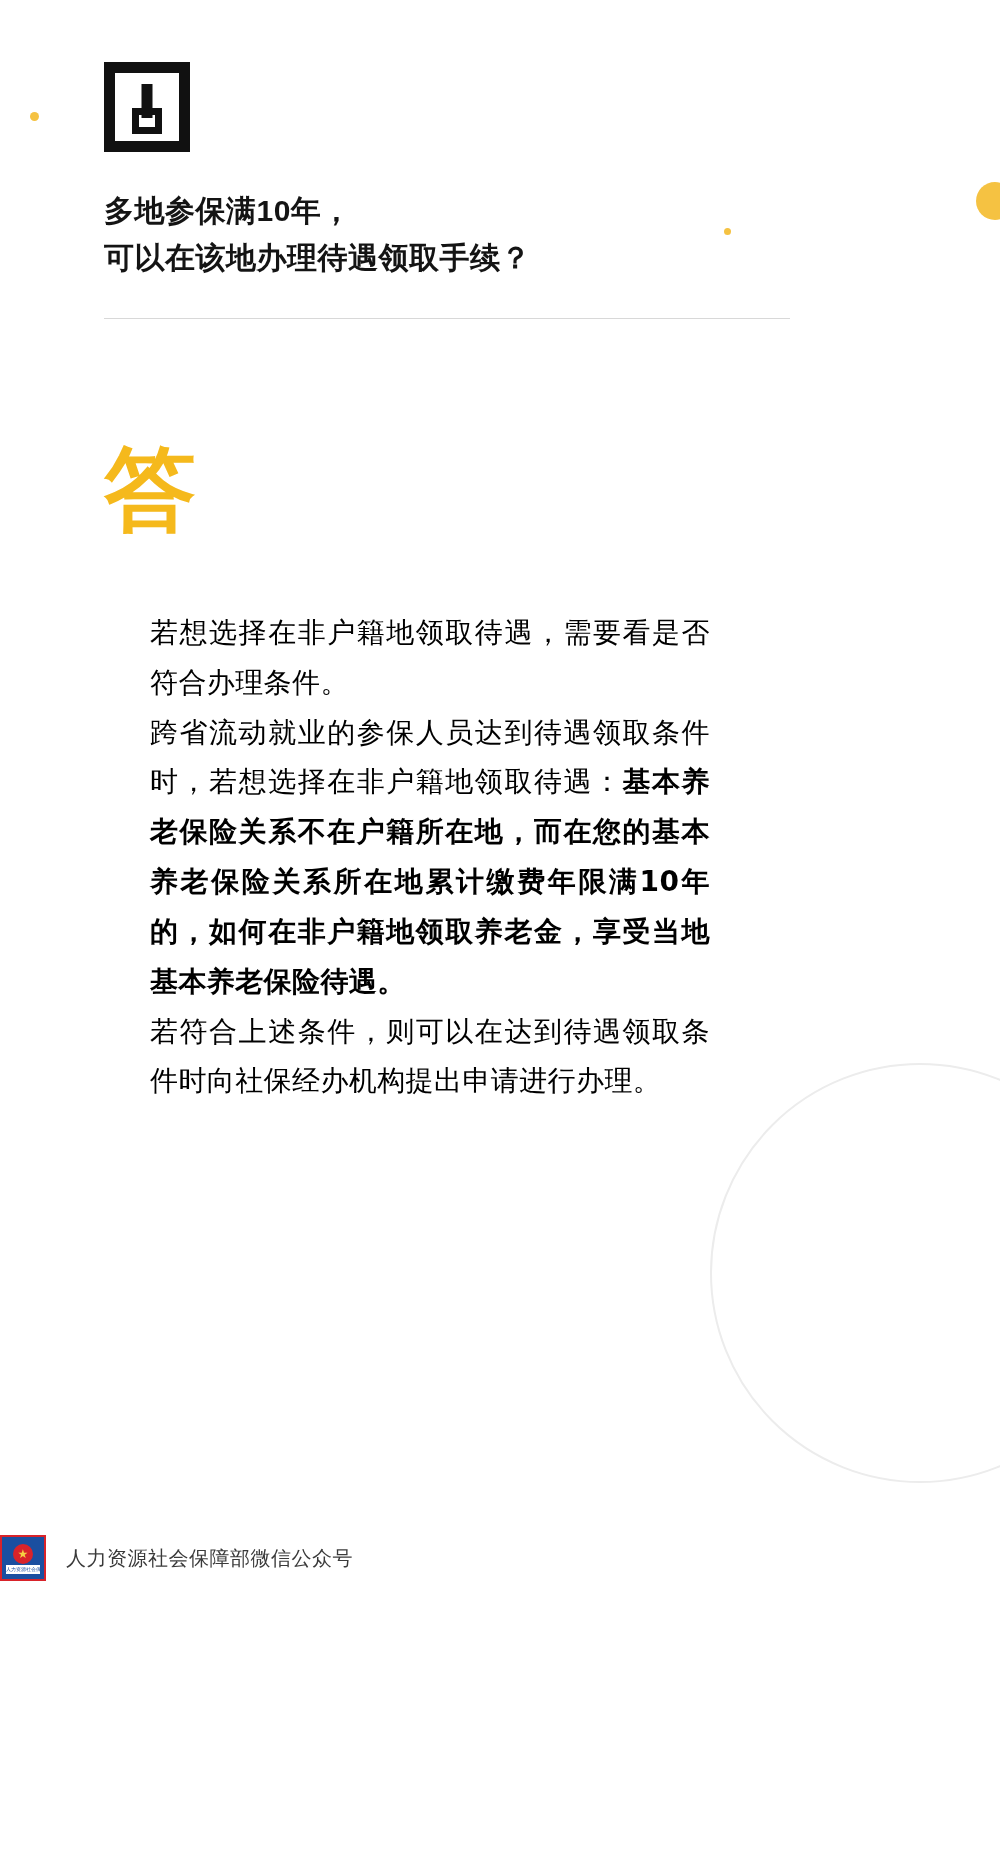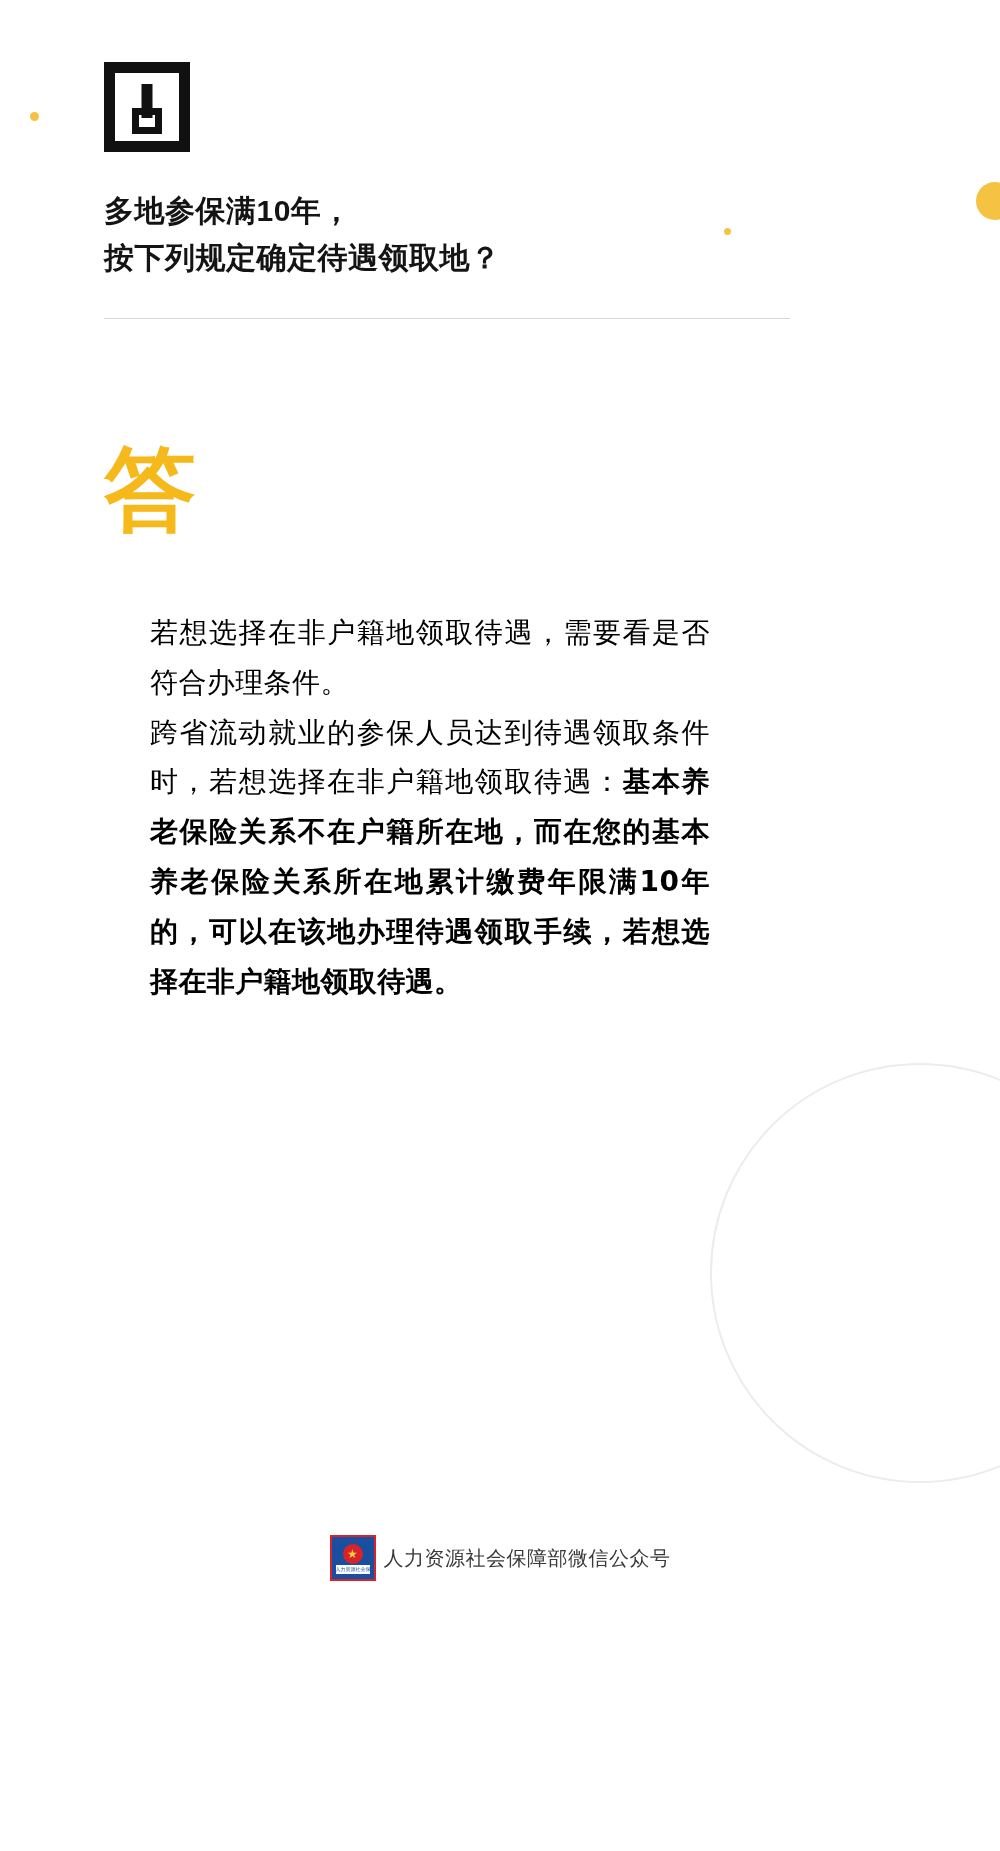--- a/index.html
+++ b/index.html
@@ -131,22 +131,21 @@
   .answer-body .seg-bold { font-weight: bold; }
 
   
   .footer {
     position: absolute;
     left: 0;
     right: 0;
     bottom: 72px;
     display: flex;
     align-items: center;
-    justify-content: center;
-    gap: 8px;
+    gap: 20px;
   }
   .footer-logo {
     width: 46px;
     height: 46px;
     background: #1a4fa0;
     border: 2px solid #d8232a;
     position: relative;
     display: inline-block;
   }
   .footer-logo .emblem {
@@ -202,32 +201,33 @@
 
   <div class="q-mark" title="问">
     <div class="frame"></div>
     <div class="notch"></div>
     <div class="inner-v"></div>
     <div class="inner-box"></div>
   </div>
 
   <h1 class="question-title">
     <span class="line">多地参保满10年，</span>
-    <span class="line">按下列规定确定待遇领取地？</span>
+    <span class="line">可以在该地办理待遇领取手续？</span>
   </h1>
 
   <div class="divider"></div>
 
   <div class="a-mark">答</div>
 
   <div class="answer-body">
     <p>若想选择在非户籍地领取待遇，需要看是否符合办理条件。</p>
     <p>
-      <span class="seg-normal">跨省流动就业的参保人员达到待遇领取条件时，若想选择在非户籍地领取待遇：</span><span class="seg-bold">基本养老保险关系不在户籍所在地，而在您的基本养老保险关系所在地累计缴费年限满10年的，可以在该地办理待遇领取手续，若想选择在非户籍地领取待遇。</span>
+      <span class="seg-normal">跨省流动就业的参保人员达到待遇领取条件时，若想选择在非户籍地领取待遇：</span><span class="seg-bold">基本养老保险关系不在户籍所在地，而在您的基本养老保险关系所在地累计缴费年限满10年的，如何在非户籍地领取养老金，享受当地基本养老保险待遇。</span>
     </p>
+    <p>若符合上述条件，则可以在达到待遇领取条件时向社保经办机构提出申请进行办理。</p>
   </div>
 
   <div class="footer">
     <span class="footer-logo">
       <span class="emblem"></span>
       <span class="bar">人力资源社会保障部</span>
     </span>
     <span class="footer-text">人力资源社会保障部微信公众号</span>
   </div>
 

